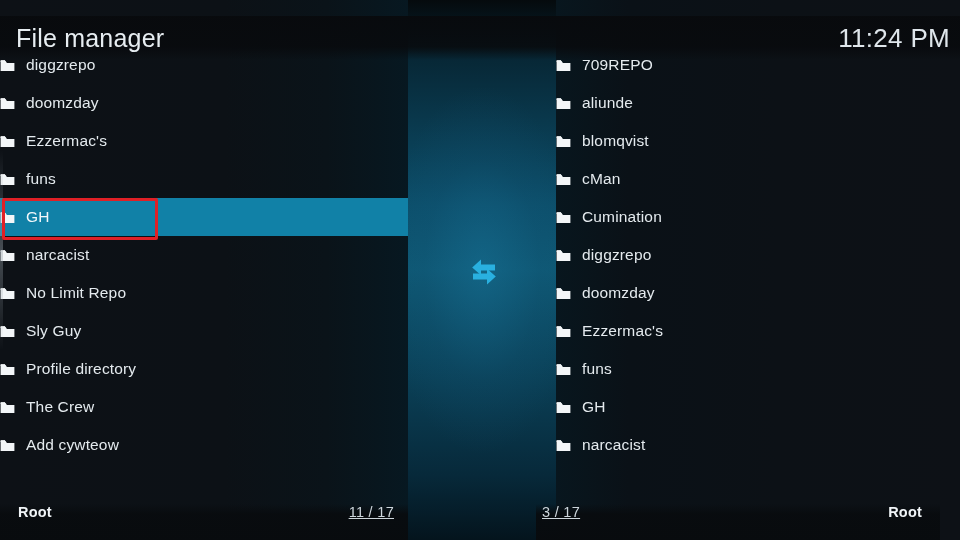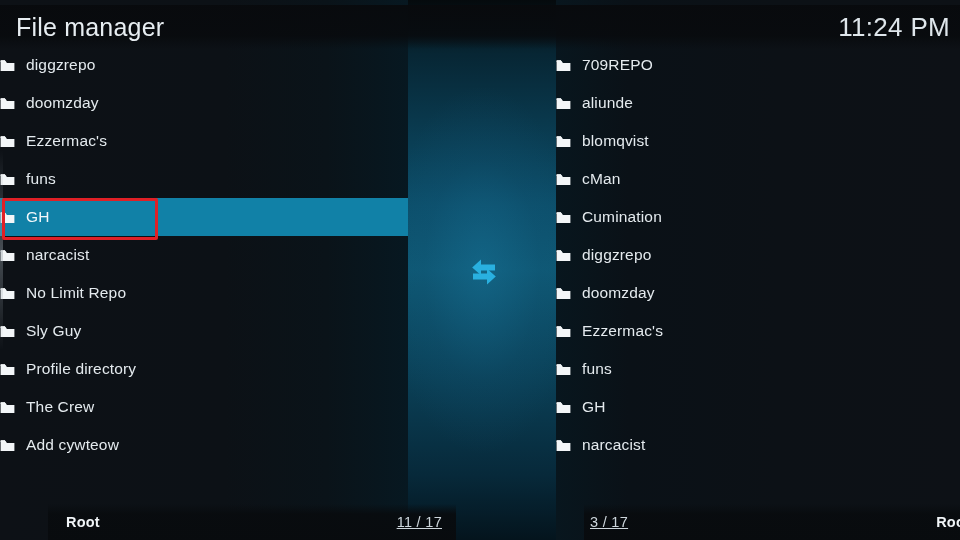--- a/index.html
+++ b/index.html
@@ -69,21 +69,21 @@
       linear-gradient(to right,
         #08161e 0%,
         #0a1117 18%,
         #0c1116 55%,
         #0d1116 100%);
   }
 
   
   .header {
     position: absolute;
-    left: 0; top: 5px;
+    left: 0; top: 16px;
     width: 960px; height: 44px;
     display: flex;
     align-items: center;
     justify-content: space-between;
     z-index: 6;
     background: linear-gradient(to bottom, rgba(8,10,13,0.96) 0%, rgba(8,10,13,0.86) 70%, rgba(8,10,13,0.0) 100%);
   }
   .header-title {
     margin-left: 16px;
     font-size: 25px;
@@ -164,24 +164,23 @@
     align-items: center;
     justify-content: center;
   }
 
   
   .statusbar {
     position: absolute;
     bottom: 0;
     height: 36px;
     display: flex;
-    align-items: center;
+    align-items: flex-start;
     z-index: 8;
     background: linear-gradient(to bottom, rgba(8,11,14,0.0) 0%, rgba(8,11,14,0.92) 28%, rgba(8,11,14,0.98) 100%);
-    margin-left: 48px;
   }
   .statusbar-left  { left: 0;     width: 408px; padding: 0 14px 0 18px; justify-content: space-between; box-sizing: border-box; }
   .statusbar-right { left: 536px; width: 404px; padding: 0 18px 0 6px;  justify-content: space-between; box-sizing: border-box; }
   .status-path {
     font-size: 14.5px;
     font-weight: 700;
     color: #f0f4f7;
     letter-spacing: 0.2px;
   }
   .status-count {

